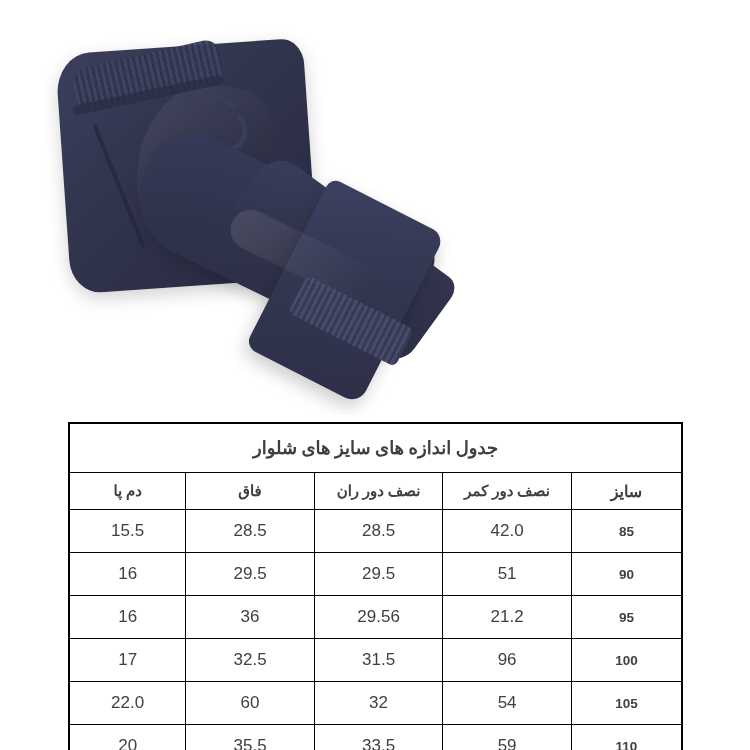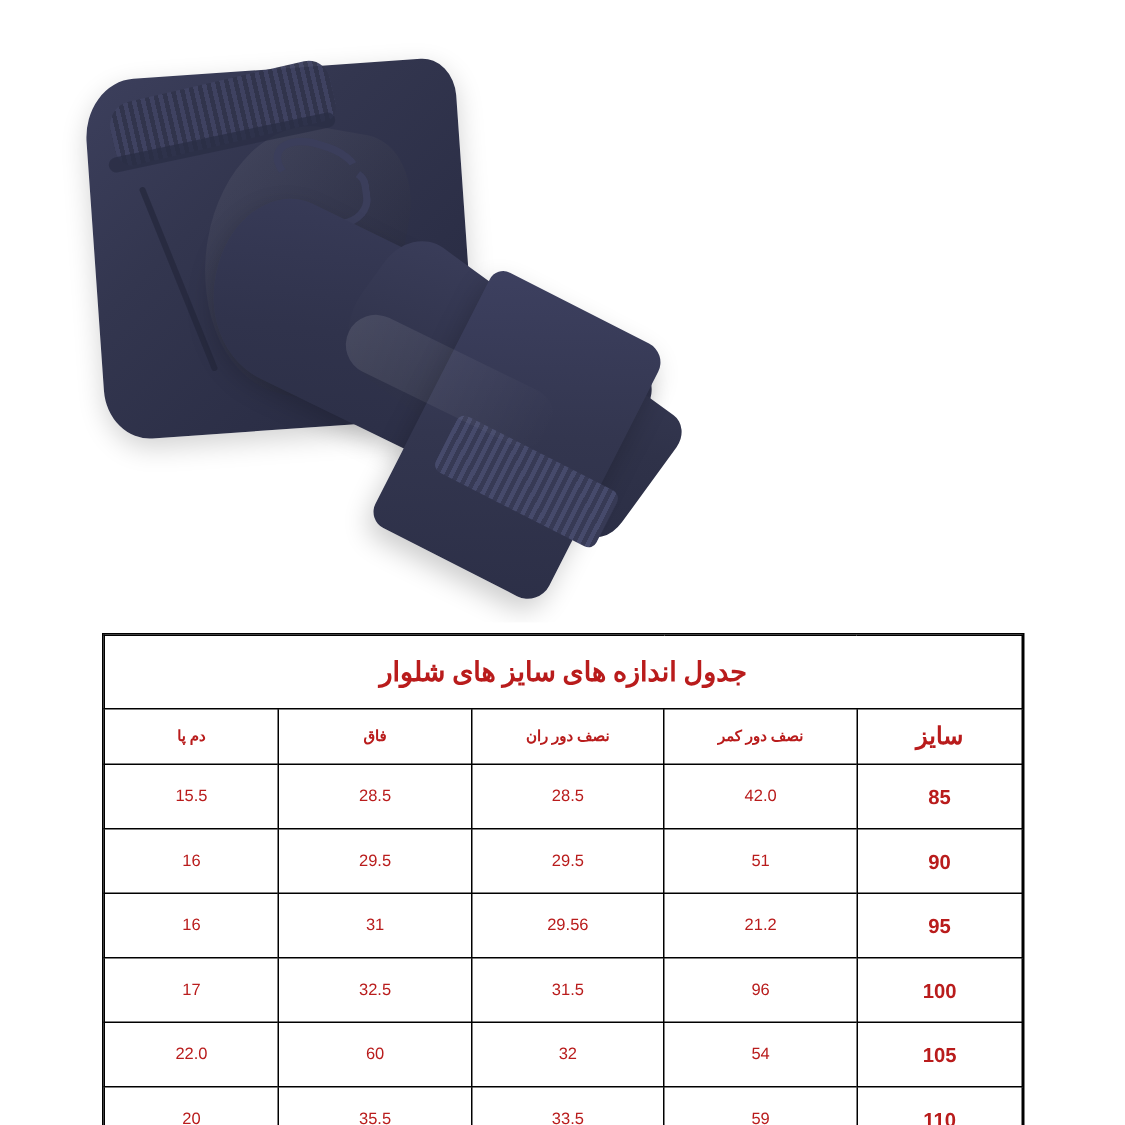--- a/index.html
+++ b/index.html
@@ -194,41 +194,41 @@
   table.size-table {
     width: 100%;
     border-collapse: collapse;
     table-layout: fixed;
     direction: rtl;
   }
   table.size-table td, table.size-table th {
     border: 1px solid #000000;
     text-align: center;
     vertical-align: middle;
-    color: #b91c1c;
+    color: #404040;
   }
   .title-cell {
     height: 46px;
     font-size: 18px;
     font-weight: bold;
     font-family: "Liberation Serif", "DejaVu Serif", serif;
     letter-spacing: 0;
   }
   .head-cell {
     height: 34px;
-    font-size: 10px;
+    font-size: 15px;
     font-weight: bold;
     font-family: "Liberation Serif", "DejaVu Serif", serif;
   }
   .head-cell.size-col {
     font-size: 16px;
   }
   .body-cell {
     height: 40px;
-    font-size: 11px;
+    font-size: 17px;
     font-family: "Liberation Sans", sans-serif;
   }
   .body-cell.size-col {
     font-weight: bold;
     font-size: 13.5px;
     margin-left: 48px;
   }
   
   col.c-size { width: 18%; }
   col.c-waist { width: 21%; }
@@ -290,21 +290,21 @@
           <td class="body-cell size-col">90</td>
           <td class="body-cell">51</td>
           <td class="body-cell">29.5</td>
           <td class="body-cell">29.5</td>
           <td class="body-cell">16</td>
         </tr>
         <tr>
           <td class="body-cell size-col">95</td>
           <td class="body-cell">21.2</td>
           <td class="body-cell">29.56</td>
-          <td class="body-cell">31</td>
+          <td class="body-cell">36</td>
           <td class="body-cell">16</td>
         </tr>
         <tr>
           <td class="body-cell size-col">100</td>
           <td class="body-cell">96</td>
           <td class="body-cell">31.5</td>
           <td class="body-cell">32.5</td>
           <td class="body-cell">17</td>
         </tr>
         <tr>

